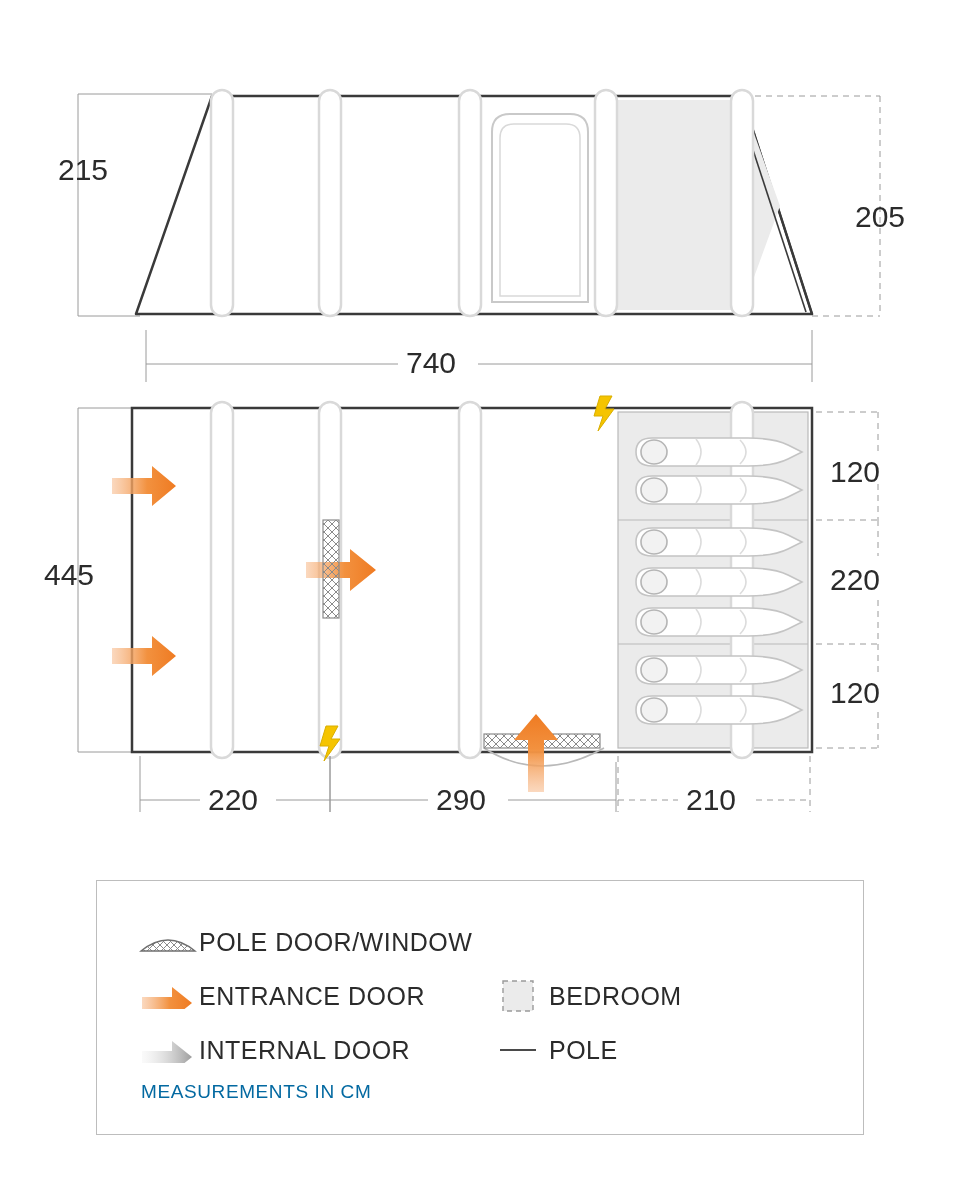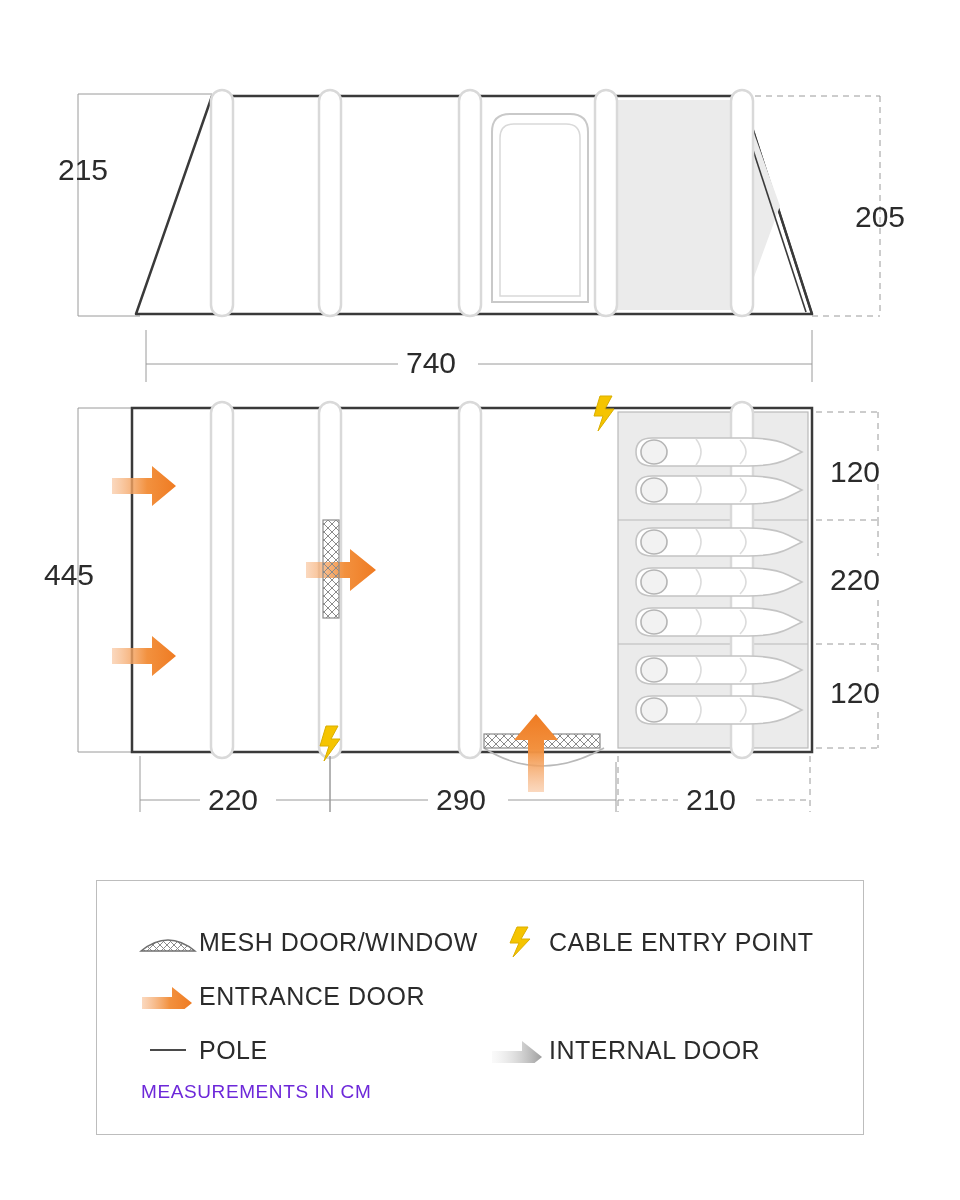--- a/index.html
+++ b/index.html
@@ -60,21 +60,21 @@
     font-size:25px;
     letter-spacing:0.5px;
     color:#2b2b2b;
     font-family:"Liberation Sans", sans-serif;
   }
   .legend-note{
     position:absolute;
     left:44px;top:200px;
     font-size:19px;
     letter-spacing:0.6px;
-    color:#6d28d9;
+    color:#0369a1;
   }
 </style>
 </head>
 <body>
 
 <div class="sheet">
 
   <svg class="diagram" viewBox="0 0 960 1200">
     <defs>
       <linearGradient id="gradEntrance" x1="0" y1="0" x2="1" y2="0">
@@ -297,59 +297,59 @@
           <div class="legend-icon">
             <svg width="58" height="22" viewBox="0 0 58 22">
               <defs>
                 <pattern id="meshLegend" width="7" height="7" patternUnits="userSpaceOnUse">
                   <path d="M0,0 L7,7 M7,0 L0,7" stroke="#8a8a8a" stroke-width="1"></path>
                 </pattern>
               </defs>
               <path d="M2,20 q27,-22 54,0 Z" fill="url(#meshLegend)" stroke="#6f6f6f" stroke-width="1.4"></path>
             </svg>
           </div>
-          <div class="legend-text">MESH DOOR/WINDOW</div>
-        </div>
-        <div class="legend-cell">
-          <div class="legend-icon">
-            <svg width="26" height="32" viewBox="0 0 26 32">
-              <path d="M12,1 l11,0 l-7,12 l9,0 l-17,18 l6,-14 l-9,0 Z" fill="#f5c400" stroke="#dcae00" stroke-width="1"></path>
-            </svg>
-          </div>
-          <div class="legend-text">CABLE ENTRY POINT</div>
+          <div class="legend-text">POLE DOOR/WINDOW</div>
         </div>
       </div>
 
       <div class="legend-row">
         <div class="legend-cell">
           <div class="legend-icon">
             <svg width="56" height="26" viewBox="0 0 56 26">
               <path d="M2,14 l30,0 l0,-10 l20,16 l-20,16 l0,-10 l-30,0 Z" fill="url(#gradEntrance)"></path>
             </svg>
           </div>
           <div class="legend-text">ENTRANCE DOOR</div>
         </div>
+        <div class="legend-cell">
+          <div class="legend-icon">
+            <svg width="34" height="34" viewBox="0 0 34 34">
+              <rect x="2" y="2" width="30" height="30" fill="#ebebeb" stroke="#9a9a9a" stroke-width="1.4" stroke-dasharray="5,4"></rect>
+            </svg>
+          </div>
+          <div class="legend-text">BEDROOM</div>
+        </div>
       </div>
 
       <div class="legend-row">
+        <div class="legend-cell">
+          <div class="legend-icon">
+            <svg width="56" height="26" viewBox="0 0 56 26">
+              <path d="M2,14 l30,0 l0,-10 l20,16 l-20,16 l0,-10 l-30,0 Z" fill="url(#gradInternal)"></path>
+            </svg>
+          </div>
+          <div class="legend-text">INTERNAL DOOR</div>
+        </div>
         <div class="legend-cell">
           <div class="legend-icon">
             <svg width="40" height="12" viewBox="0 0 40 12">
               <line x1="2" y1="6" x2="38" y2="6" stroke="#4a4a4a" stroke-width="2"></line>
             </svg>
           </div>
           <div class="legend-text">POLE</div>
-        </div>
-        <div class="legend-cell">
-          <div class="legend-icon">
-            <svg width="56" height="26" viewBox="0 0 56 26">
-              <path d="M2,14 l30,0 l0,-10 l20,16 l-20,16 l0,-10 l-30,0 Z" fill="url(#gradInternal)"></path>
-            </svg>
-          </div>
-          <div class="legend-text">INTERNAL DOOR</div>
         </div>
       </div>
 
     </div>
     <div class="legend-note">MEASUREMENTS IN CM</div>
   </div>
 
 </div>
 
 </body></html>

